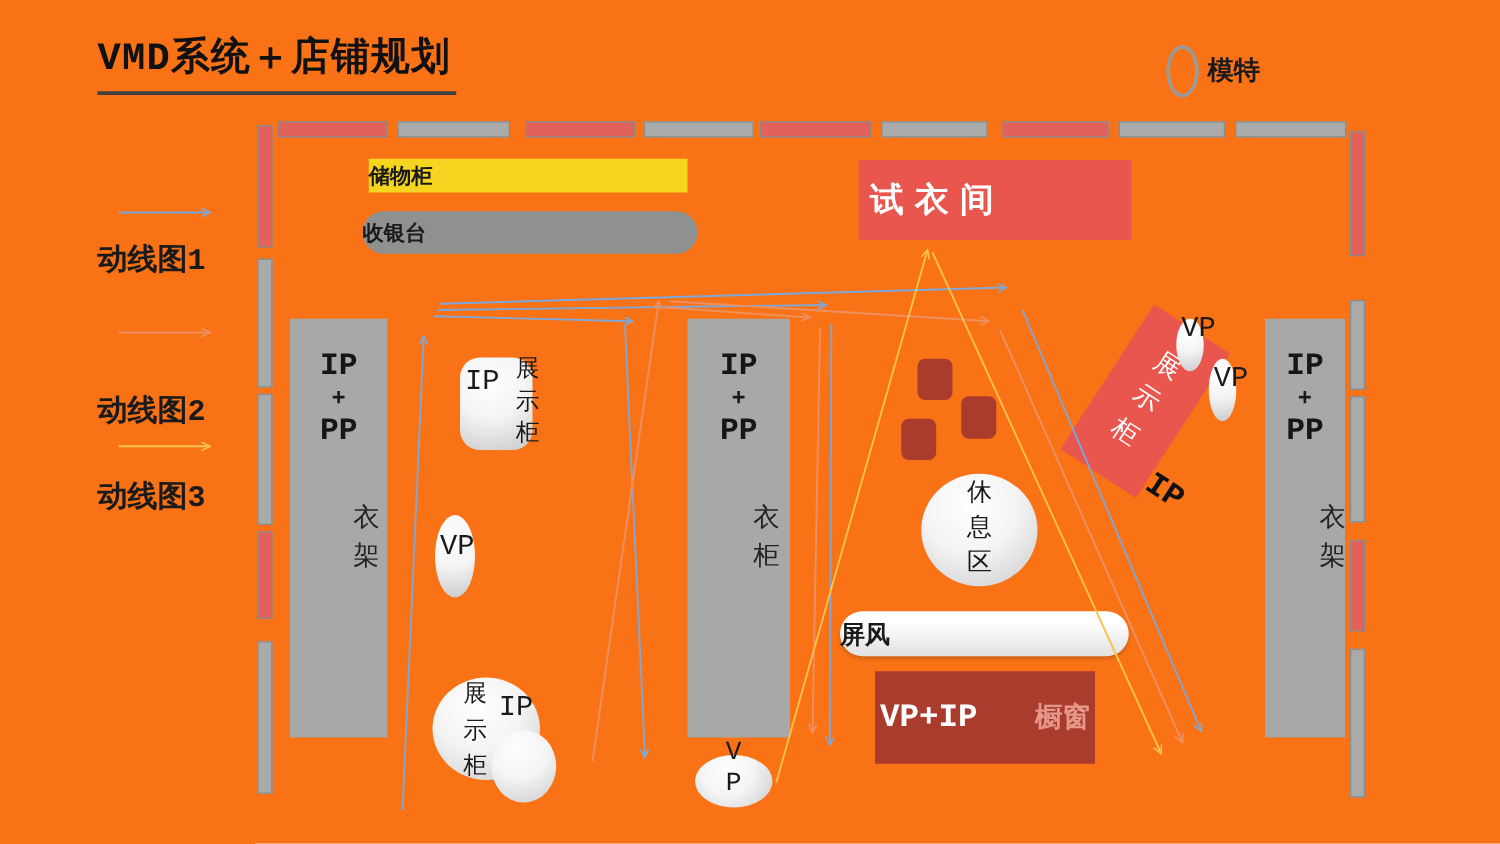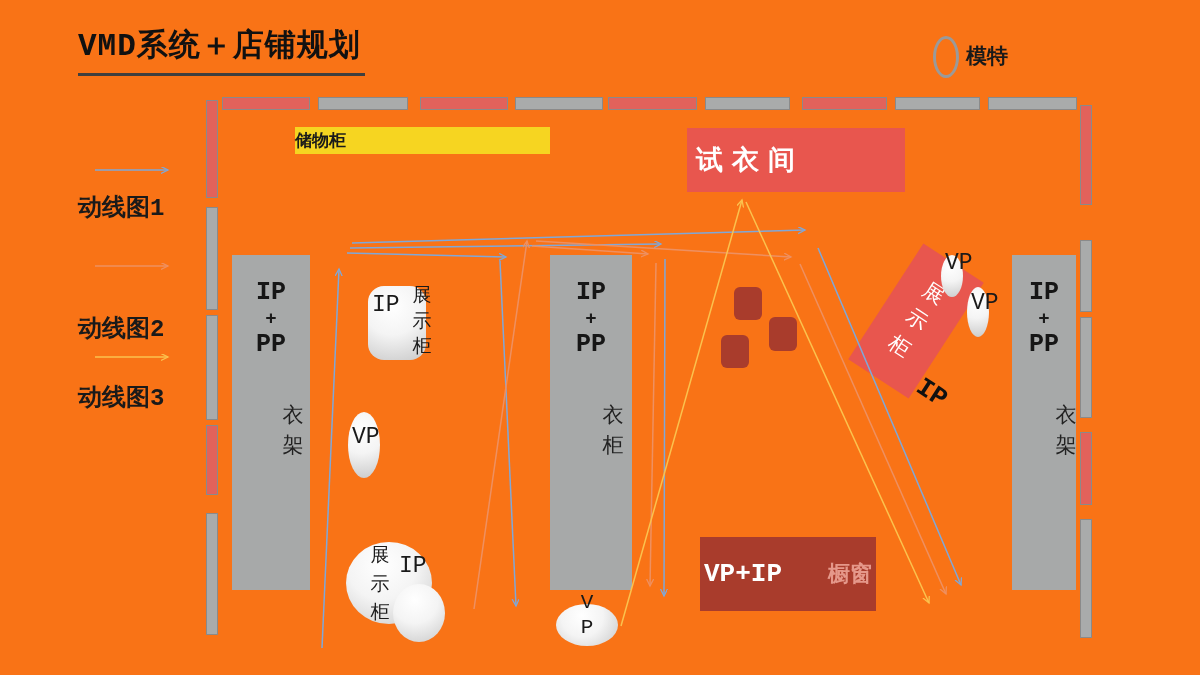--- a/index.html
+++ b/index.html
@@ -109,20 +109,23 @@
       <div class="wall-seg" style="left: 1080px; top: 105px; width: 12px; height: 100px; background: rgb(226, 98, 91);"></div>
       <div class="wall-seg" style="left: 1080px; top: 240px; width: 12px; height: 72px; background: rgb(169, 171, 171);"></div>
       <div class="wall-seg" style="left: 1080px; top: 317px; width: 12px; height: 101px; background: rgb(169, 171, 171);"></div>
       <div class="wall-seg" style="left: 1080px; top: 432px; width: 12px; height: 73px; background: rgb(226, 98, 91);"></div>
       <div class="wall-seg" style="left: 1080px; top: 519px; width: 12px; height: 119px; background: rgb(169, 171, 171);"></div>
     </div>
 
   <div class="abs fixture-text" id="storage-cabinet" style="background: rgb(246, 213, 33);">
     <span>储物柜</span>
   </div>
+  <div class="abs fixture-text" id="cashier-desk" style="background: rgb(143, 145, 145);">
+    <span>收银台</span>
+  </div>
   <div class="abs fixture-text" id="fitting-room" style="background: rgb(232, 86, 78);">
     <span>试衣间</span>
   </div>
 
   <div class="abs rack" id="rack-left" style="background: rgb(167, 169, 169);">
     <span class="ip">IP</span>
     <span class="plus">+</span>
     <span class="pp">PP</span>
     <span class="vlabel vtext">衣架</span>
   </div>
@@ -157,21 +160,27 @@
 
   <div class="abs blob" id="vp-center-oval"></div>
   <div class="abs" id="vp-center-label">
     <span class="vtext-latin">VP</span>
   </div>
 
   <div class="abs seat" style="left: 734px; top: 287px; background: rgb(169, 60, 44);"></div>
   <div class="abs seat" style="left: 769px; top: 317px; height: 34px; background: rgb(169, 60, 44);"></div>
   <div class="abs seat" style="left: 721px; top: 335px; background: rgb(169, 60, 44);"></div>
 
-
+  <div class="abs blob" id="rest-area">
+    <span class="vlabel vtext">休息区</span>
+  </div>
+
+  <div class="abs fixture-text" id="screen-partition">
+    <span>屏风</span>
+  </div>
 
   <div class="abs" id="show-window" style="background: rgb(169, 60, 44);">
     <span class="en">VP+IP</span>
     <span class="cn" style="color: rgb(229, 152, 138);">橱窗</span>
   </div>
 
   <div class="abs" id="display-case-right" style="background: rgb(232, 86, 78);">
     <span class="vlabel vtext">展示柜</span>
     <span class="ip">IP</span>
   </div>

